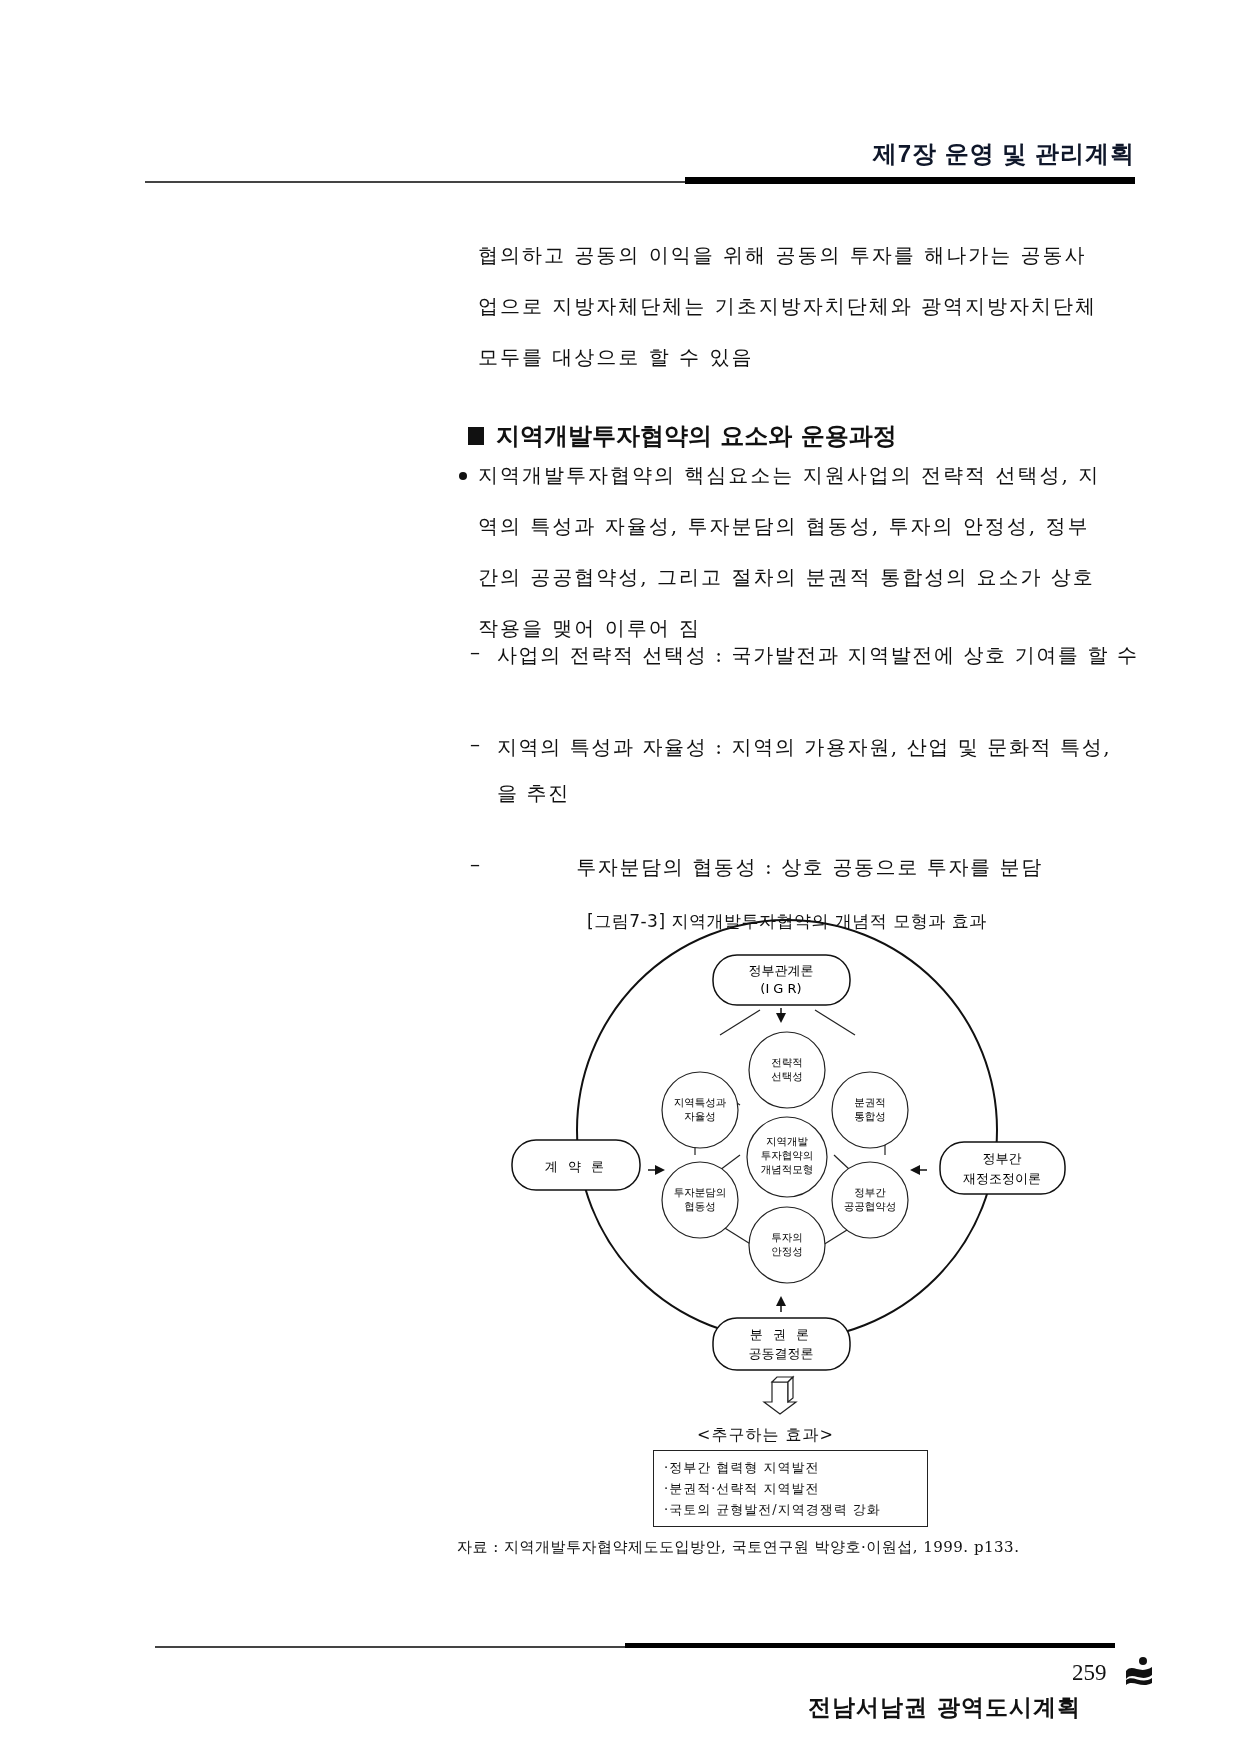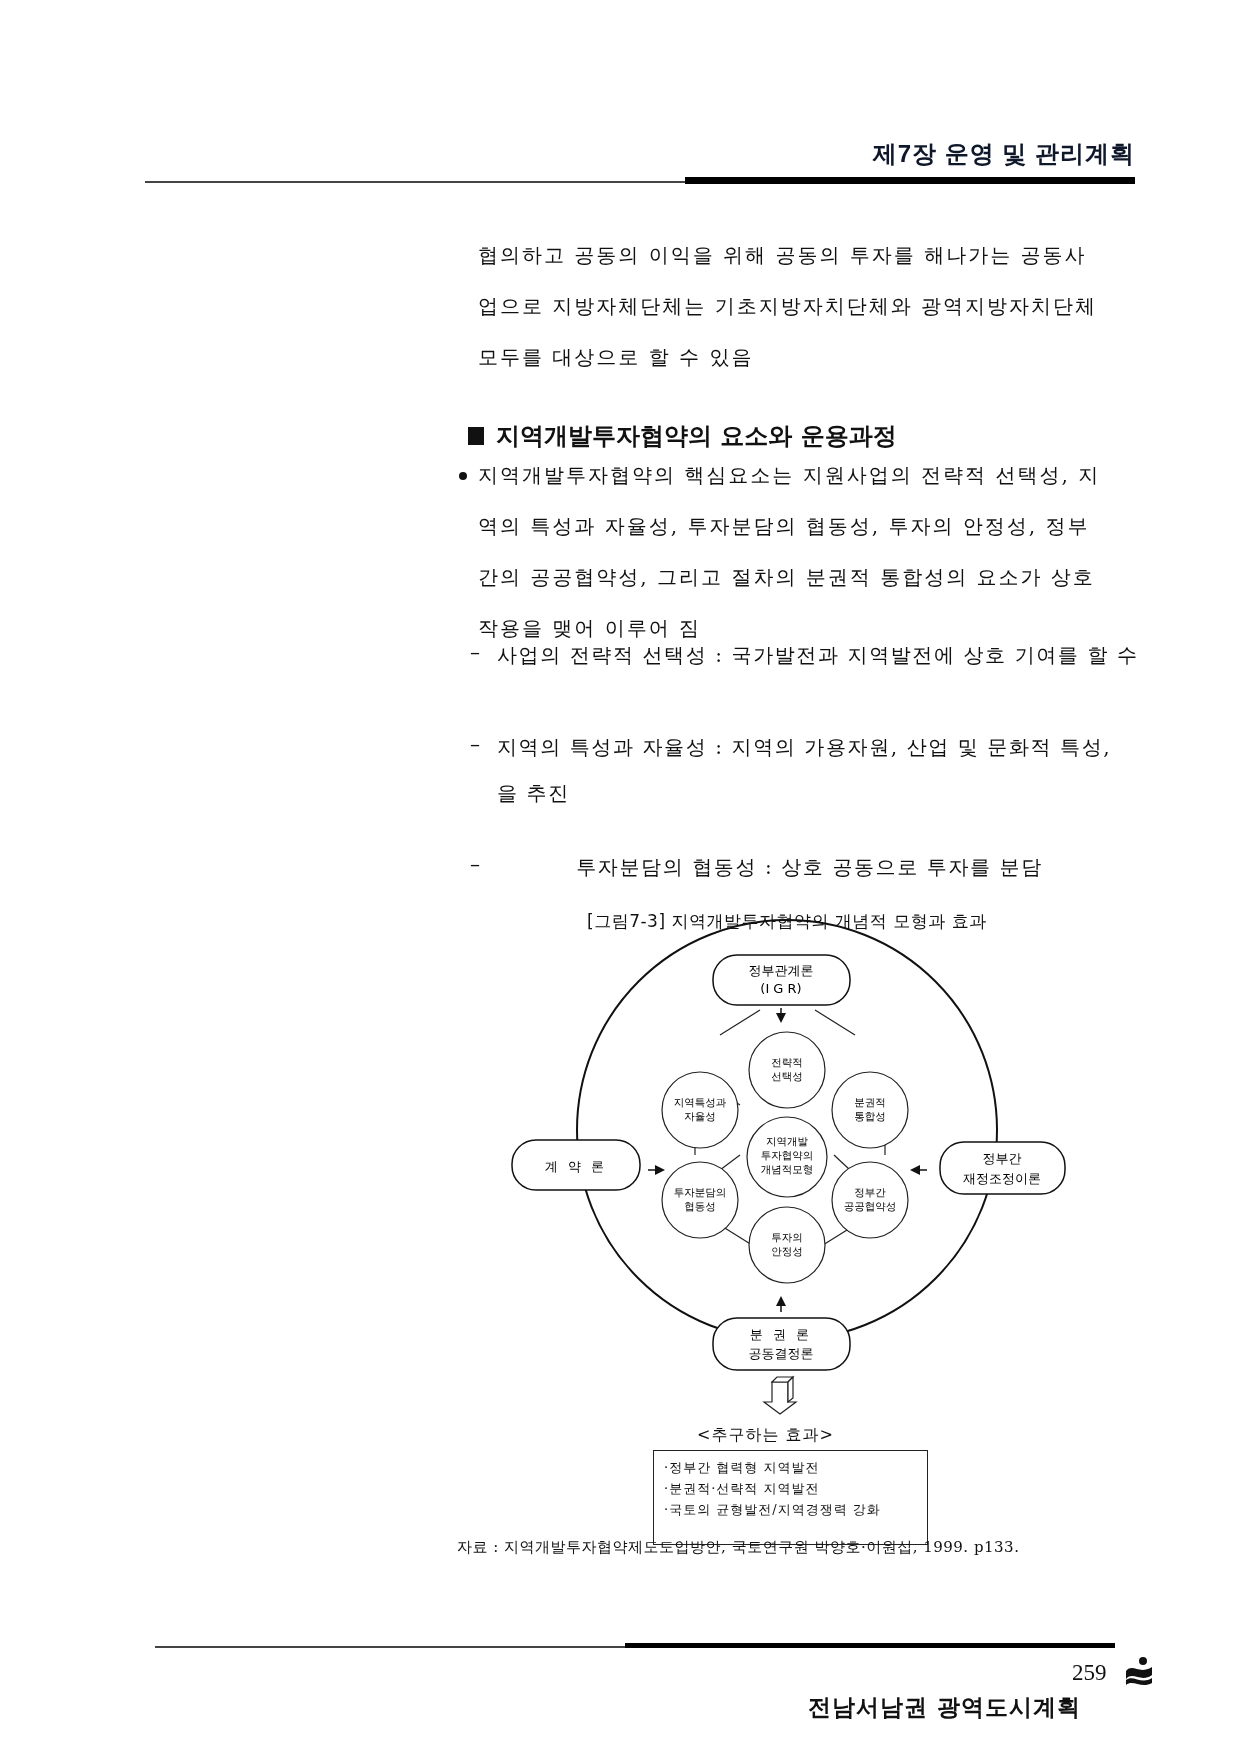--- a/index.html
+++ b/index.html
@@ -21,21 +21,21 @@
   .bullet-dot { left: 459px; top: 472px; width: 8px; height: 8px; border-radius: 50%; background: #111; }
   .dash { position: absolute; font-size: 20px; }
   .sub { left: 497px; width: 625px; font-size: 20px; line-height: 46px; letter-spacing: 1.6px; }
   .sub .line { display: block; white-space: nowrap; }
 
   
   .fig-caption { left: 587px; top: 910px; font-size: 17px; font-family: "DejaVu Sans", "Liberation Sans", sans-serif; letter-spacing: 0.5px; }
   svg text { font-family: "DejaVu Sans", "Liberation Sans", sans-serif; }
 
   .effects-title { left: 697px; top: 1425px; font-size: 16px; letter-spacing: 1px; }
-  .effects-box { left: 653px; top: 1450px; width: 275px; height: 95px; border: 1.5px solid #222; padding: 6px 10px; box-sizing: border-box; }
+  .effects-box { left: 653px; top: 1450px; width: 275px; height: 77px; border: 1.5px solid #222; padding: 6px 10px; box-sizing: border-box; }
   .effects-box .item { font-size: 13px; line-height: 21px; white-space: nowrap; letter-spacing: 1px; }
   .source { left: 457px; top: 1538px; font-size: 15px; letter-spacing: 0.5px; white-space: nowrap; }
 
   
   .ftr-rule-thin { left: 155px; top: 1646px; width: 620px; height: 2px; background: #444; }
   .ftr-rule-thick { left: 625px; top: 1643px; width: 490px; height: 5px; background: #000; }
   .ftr-title { left: 808px; top: 1660px; font-size: 23px; font-weight: bold; font-family: "DejaVu Sans", "Liberation Sans", sans-serif; letter-spacing: 1px; margin-top: 32px; }
   .ftr-page { left: 1072px; top: 1660px; font-size: 23px; font-family: "Liberation Serif", serif; }
   .ftr-logo { left: 1123px; top: 1655px; }
 </style>

